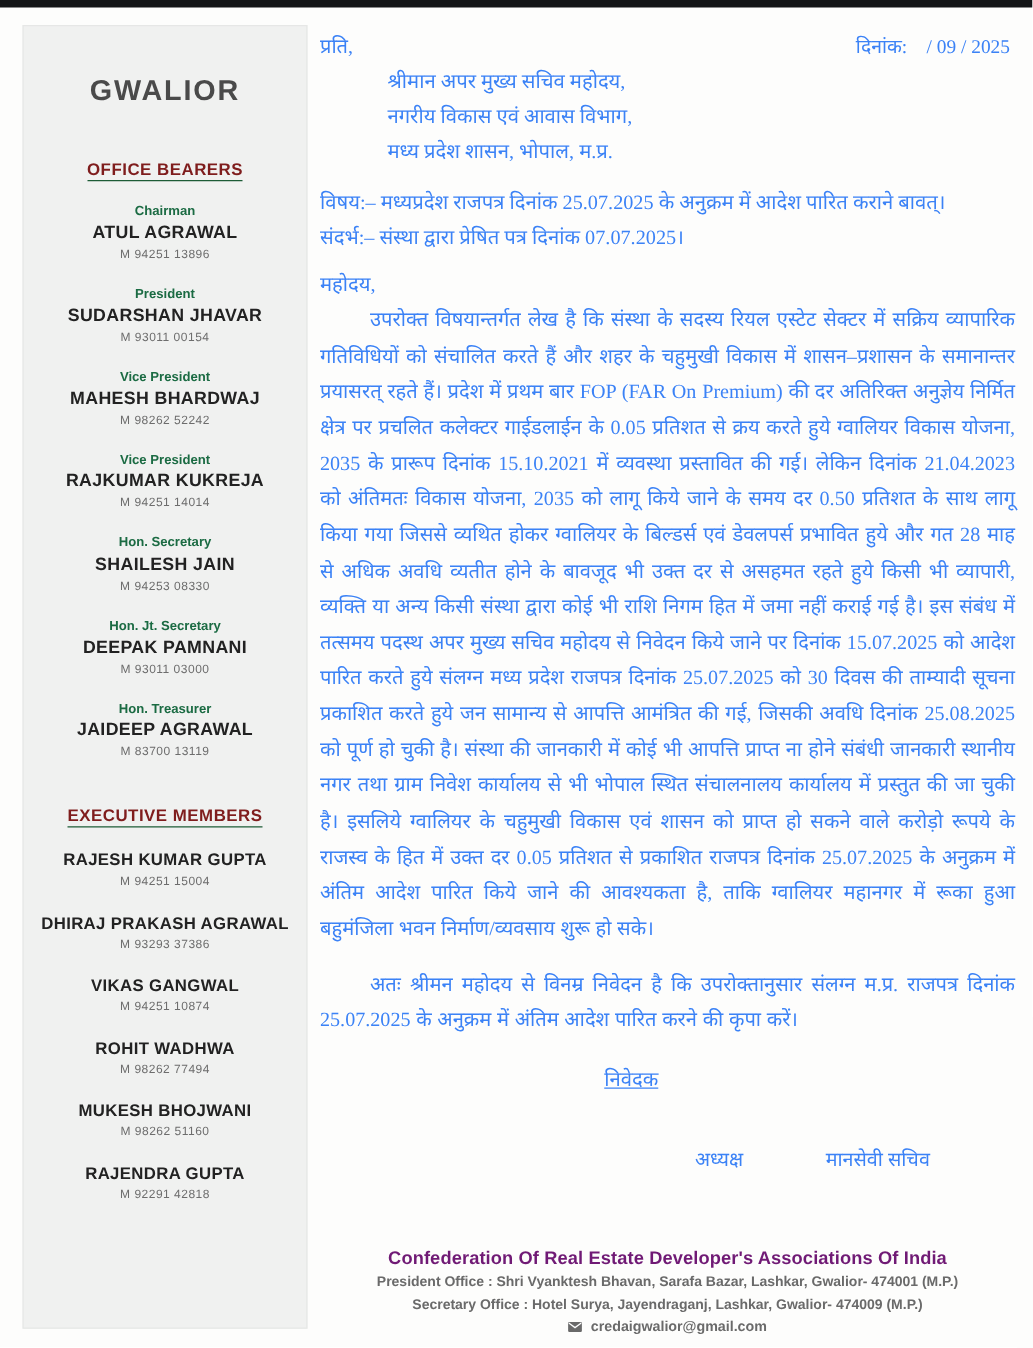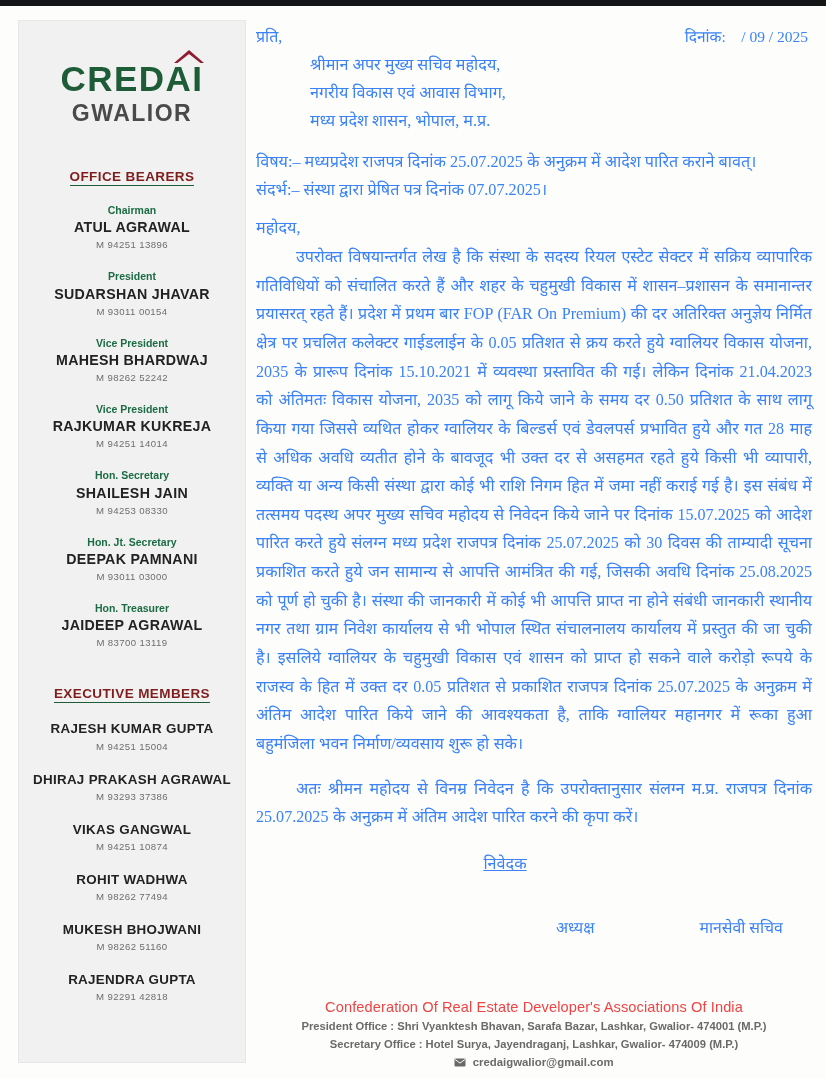--- a/index.html
+++ b/index.html
@@ -121,34 +121,34 @@
     font-size:16.2px;
     margin-top:20px;
     padding-right:58px;
     text-decoration:underline;
   }
   .signrow {
     display:flex;
     margin-top:42px;
     font-size:15.8px;
     padding-left:300px;
-    gap:105px;
+    gap:66px;
   }
 
   
   .footer {
     position:absolute;
     left:256px; top:998px;
     width:556px;
     text-align:center;
     color:#5f5f5f;
   }
   .f-title {
-    font-size:14.6px; font-weight:normal;
-    color:#ef4444; letter-spacing:.1px;
+    font-size:14.6px; font-weight:bold;
+    color:#701a75; letter-spacing:.1px;
     line-height:1.3;
     text-align:center;
   }
   .f-line {
     font-size:11.2px; font-weight:bold;
     color:#6a6a6a; line-height:1.52;
     margin-top:1px;
   }
   .f-mail {
     font-size:11.4px; font-weight:bold;
@@ -162,23 +162,20 @@
 </head>
 <body>
 
 <div id="page">
 
   <div class="topbar"></div>
 
   <aside class="sidebar">
 
     <div class="logo-wrap">
-      <div class="logo-credai">CREDAI<svg class="roof" viewBox="0 0 34 16">
-          <path d="M2 15 L17 2 L32 15 L28.5 15 L17 6 L5.5 15 Z" fill="#8e1d32"></path>
-        </svg></div>
       <div class="logo-gwalior">GWALIOR</div>
     </div>
 
     <div>
       <div class="sect-head">OFFICE BEARERS</div>
 
       <div class="person first">
         <div class="role">Chairman</div>
         <div class="pname">ATUL AGRAWAL</div>
         <div class="phone">M 94251 13896</div>

